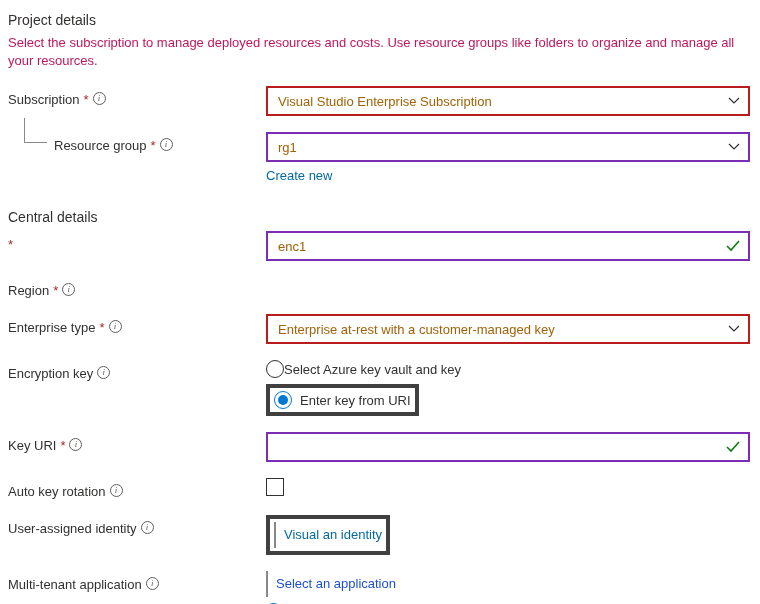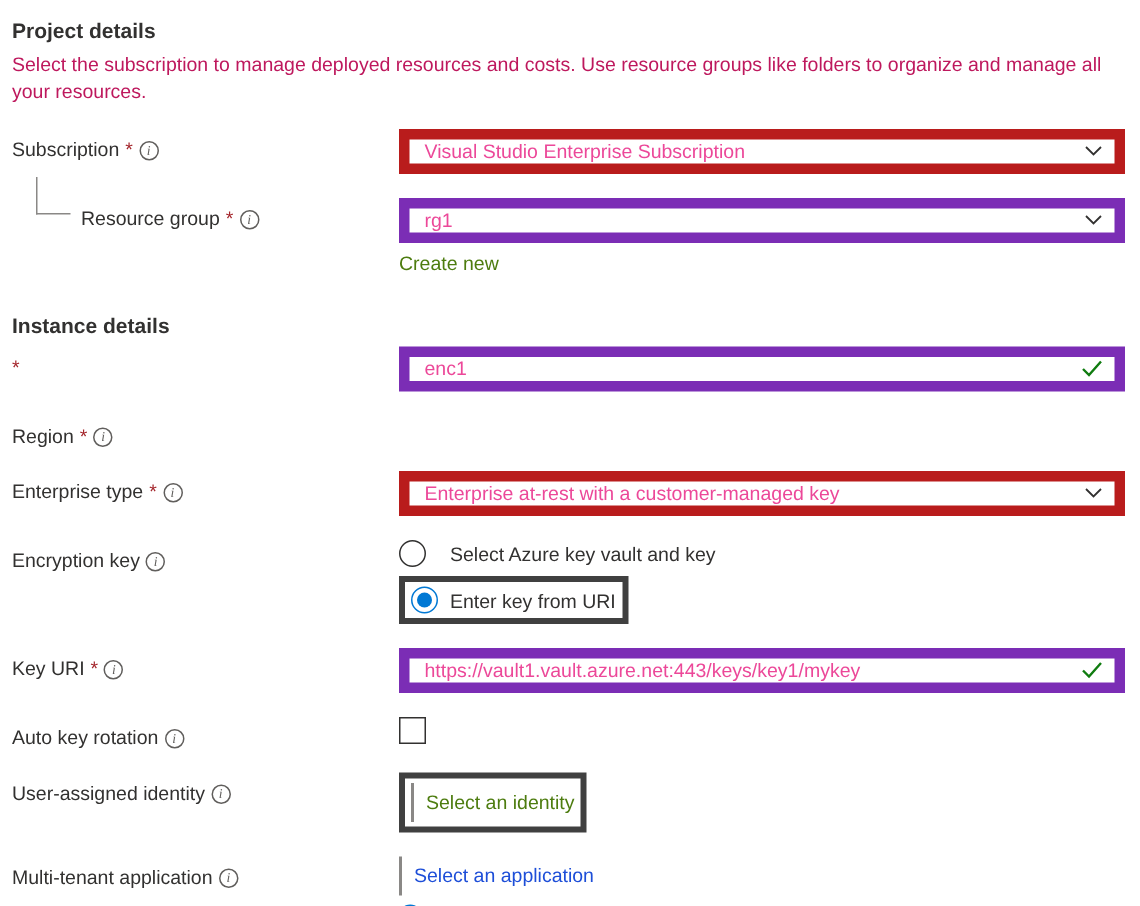--- a/index.html
+++ b/index.html
@@ -6,42 +6,42 @@
   html, body {
     margin: 0; padding: 0;
     font-family: "Segoe UI", Arial, sans-serif;
     font-size: 13px;
     color: #323130;
     background: #fff;
     width: 760px;
   }
   .page { padding: 8px 8px 12px 8px; width: 760px; }
   h2.section-title {
-    font-size: 14px; font-weight: 700;
+    font-size: 14px; font-weight: 400;
     margin: 4px 0 6px 0;
   }
   p.section-desc {
     margin: 0 0 16px 0;
     font-size: 13px;
     color: #be185d;
     line-height: 1.4;
   }
   .row {
     display: flex;
     align-items: flex-start;
     margin-bottom: 16px;
   }
   .row.tight { margin-bottom: 8px; }
   .label-col {
     width: 258px;
     flex: 0 0 258px;
     padding-top: 6px;
     font-size: 13px;
     display: flex;
-    align-items: flex-end;
+    align-items: flex-start;
     gap: 4px;
   }
   .label-col.indent {
     padding-left: 46px;
     position: relative;
   }
   .label-col.indent::before {
     content: "";
     position: absolute;
     left: 16px; top: -14px;
@@ -62,62 +62,63 @@
     font-style: italic;
     font-family: Georgia, serif;
   }
   .field-col {
     flex: 1 1 auto;
     max-width: 484px;
   }
   .select, .text-input {
     width: 100%;
     height: 30px;
-    border: 7px solid #b91c1c;
+    border: 2px solid #b91c1c;
     padding: 0 28px 0 10px;
     font-size: 13px;
-    color: #ec4899;
+    color: #a16207;
     background: #fff;
     position: relative;
     display: flex;
+    align-items: center;
   }
   .select.purple, .text-input.purple { border-color: #7b2db5; }
   .chevron {
     position: absolute;
     right: 8px; top: 50%;
     transform: translateY(-50%);
     pointer-events: none;
   }
   .chevron svg { display: block; }
   .valid-check {
     position: absolute;
     right: 8px; top: 50%;
     transform: translateY(-50%);
   }
   .valid-check svg { display: block; }
   .link {
-    color: #4d7c0f;
+    color: #0369a1;
     font-size: 13px;
     cursor: pointer;
     display: inline-block;
   }
   .link.disabled { color: #1d4ed8; cursor: not-allowed; }
   .link.boxed-left {
     border-left: 2px solid #8a8886;
     padding-left: 8px;
     height: 26px;
     line-height: 26px;
   }
   .hl-red {
     border: 4px solid #404040;
     padding: 3px 4px;
   }
   .radio-group { display: flex; flex-direction: column; gap: 6px; }
   .radio-row {
-    display: flex; align-items: center; gap: 16px;
+    display: flex; align-items: center; gap: 0;
     font-size: 13px;
   }
   .radio {
     width: 18px; height: 18px;
     border: 1px solid #323130;
     border-radius: 50%;
     display: inline-flex;
     align-items: center; justify-content: center;
     flex: 0 0 18px;
   }
@@ -196,21 +197,21 @@
             </svg>
         </span>
       </div>
       <div class="spacer"></div>
       <span class="link">Create new</span>
     </div>
   </div>
 
   <div style="height:14px"></div>
 
-  <h2 class="section-title">Instance details</h2>
+  <h2 class="section-title">Central details</h2>
 
   <div class="row">
     <div class="label-col">
       <span class="req">*</span>
     </div>
     <div class="field-col">
       <div class="text-input purple">
         <span>enc1</span>
         <span class="valid-check">
           <svg width="14" height="12" viewBox="0 0 14 12">
@@ -271,21 +272,20 @@
   </div>
 
   <div class="row">
     <div class="label-col">
       <span>Key URI</span>
       <span class="req">*</span>
       <span class="info-icon">i</span>
     </div>
     <div class="field-col">
       <div class="text-input purple">
-        <span>https://vault1.vault.azure.net:443/keys/key1/mykey</span>
         <span class="valid-check">
           <svg width="14" height="12" viewBox="0 0 14 12">
               <path d="M1 6 L5 10 L13 1" stroke="#107c10" stroke-width="1.6" fill="none"></path>
             </svg>
         </span>
       </div>
     </div>
   </div>
 
   <div class="row">
@@ -298,21 +298,21 @@
     </div>
   </div>
 
   <div class="row">
     <div class="label-col">
       <span>User-assigned identity</span>
       <span class="info-icon">i</span>
     </div>
     <div class="field-col">
       <span class="hl-red" style="display:inline-block;">
-        <span class="link boxed-left">Select an identity</span>
+        <span class="link boxed-left">Visual an identity</span>
       </span>
     </div>
   </div>
 
   <div class="row" style="margin-bottom:4px;">
     <div class="label-col">
       <span>Multi-tenant application</span>
       <span class="info-icon">i</span>
     </div>
     <div class="field-col">

